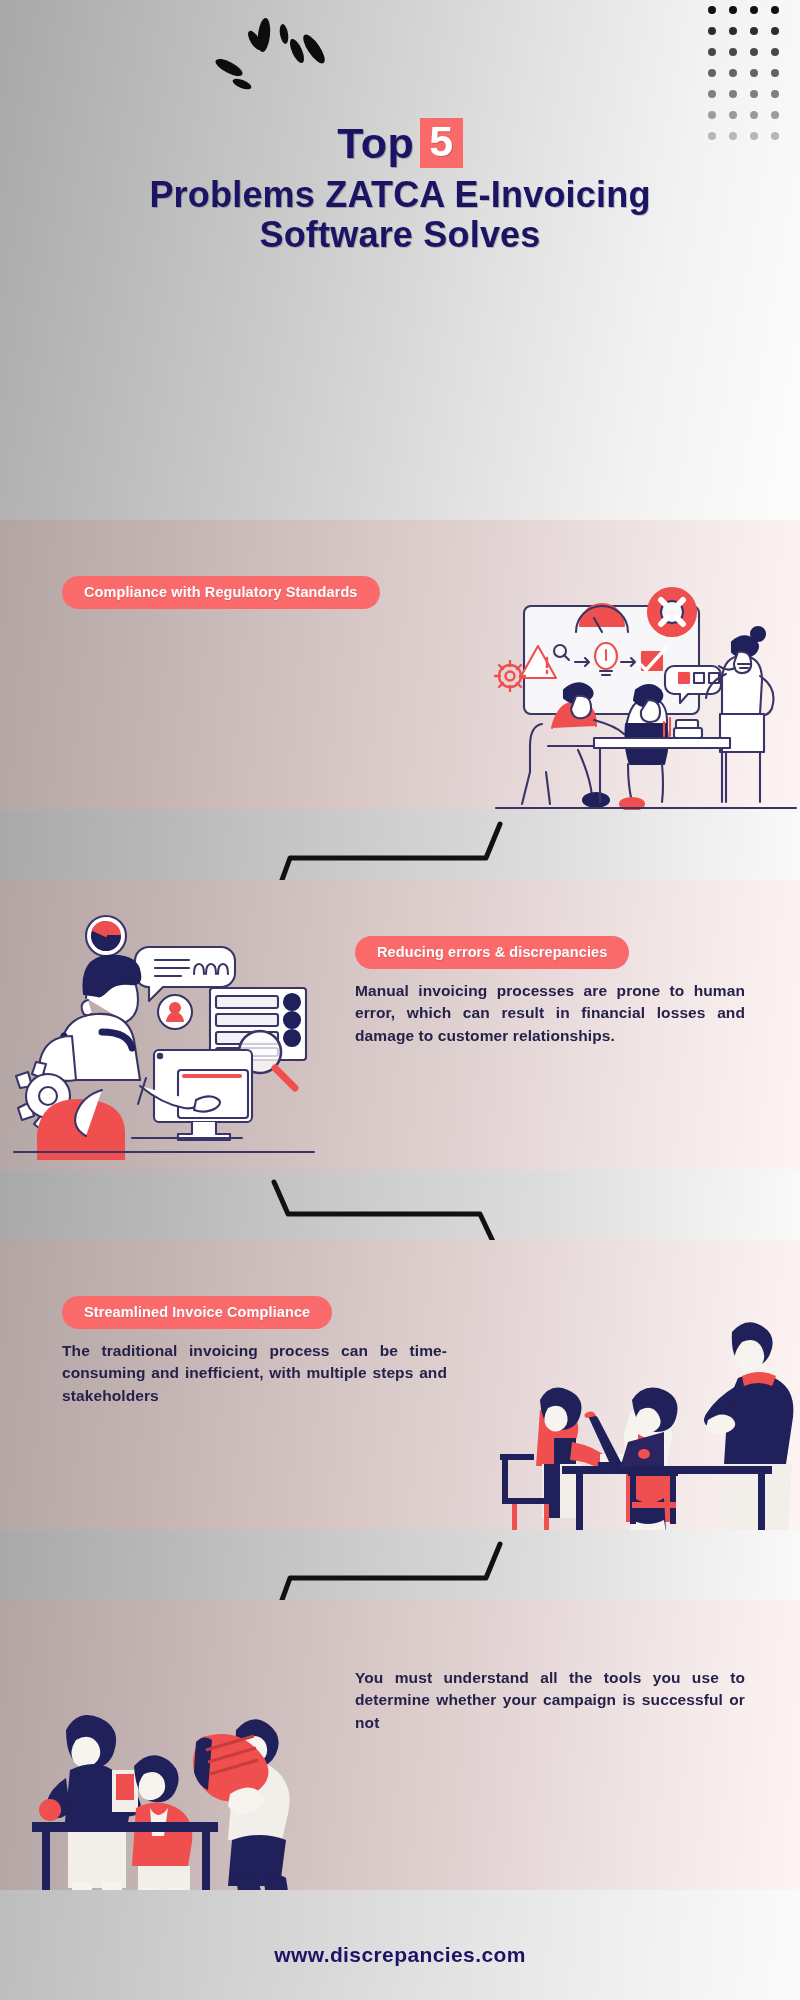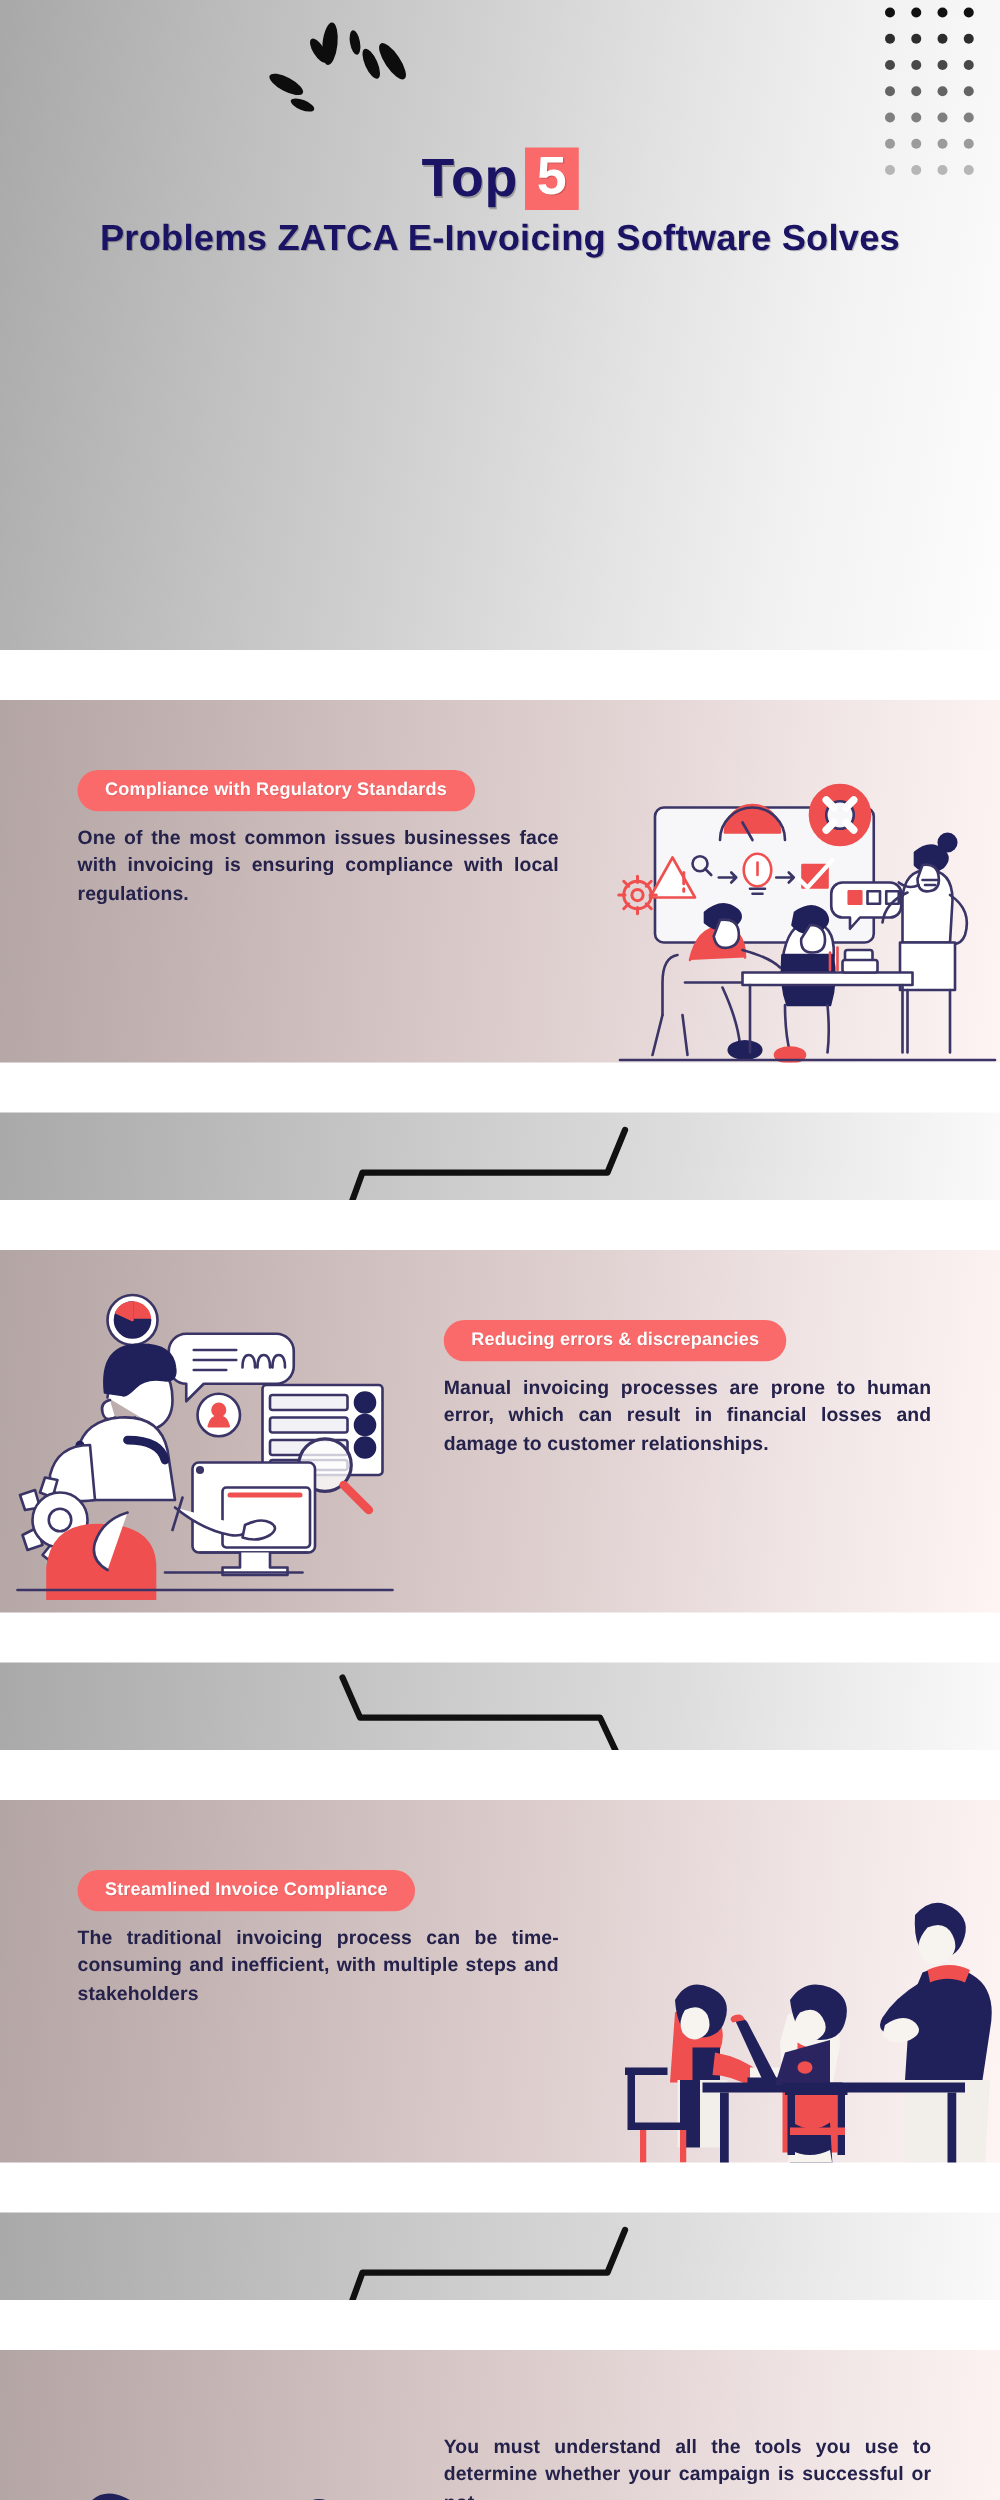--- a/index.html
+++ b/index.html
@@ -62,30 +62,30 @@
     color:#ffffff;
     display:inline-block;
     padding:2px 9px 5px 9px;
     line-height:1;
     font-size:43px;
     font-weight:bold;
     text-shadow:1px 1px 0 rgba(0,0,0,0.18);
   }
   .title-main {
     margin-top:7px;
-    font-size:29px;
+    font-size:36px;
     font-weight:bold;
     color:#1b1464;
     line-height:1.12;
     letter-spacing:0.2px;
     text-shadow:1px 1px 0 rgba(0,0,0,0.22);
   }
 
   
-  .band { position:relative; overflow:hidden;margin-top:40px; }
+  .band { position:relative; overflow:hidden; }
   .band-pink {
     background:linear-gradient(95deg,#b4a5a5 0%,#c3b3b3 20%,#d7c7c7 45%,#e8dada 68%,#f4e9e9 85%,#fdf4f3 100%);
   }
   .band-gray {
     background:linear-gradient(95deg,#a9a9a9 0%,#b8b8b8 20%,#cccccc 45%,#dddddd 68%,#ededed 85%,#fafafa 100%);
   }
 
   .sec { height:290px; }
   .gap { height:70px; position:relative; }
 
@@ -213,21 +213,20 @@
         <span class="num-badge">5</span>
       </div>
       <div class="title-main">Problems ZATCA E-Invoicing Software Solves</div>
     </div>
   </div>
 
   <div class="band band-pink sec">
     <div class="sec-inner">
       <div class="txt-block txt-left">
         <div class="pill">Compliance with Regulatory Standards</div>
-        <div class="body-txt">One of the most common issues businesses face with invoicing is ensuring compliance with local regulations.</div>
       </div>
       <div class="illus" style="right:-6px; bottom:-8px;">
         <svg width="330" height="240" viewBox="0 0 330 240">
           <g fill="none" stroke="#3a3566" stroke-width="2.1" stroke-linejoin="round" stroke-linecap="round">
             <rect x="48" y="28" width="175" height="108" rx="7" fill="#f7f6f9"></rect>
             <path d="M104 48 a22 22 0 0 1 44 0z" fill="#ef4f4f" stroke="#ef4f4f"></path>
             <path d="M100 54 a26 26 0 0 1 52 0" stroke="#3a3566" fill="none"></path>
             <path d="M126 54 l-8 -14" stroke="#3a3566"></path>
             <path d="M62 68 l18 32 h-36z" fill="#fff" stroke="#ef4f4f"></path>
             <path d="M71 80 v9 M71 93 v2" stroke="#ef4f4f" stroke-width="2.4"></path>

